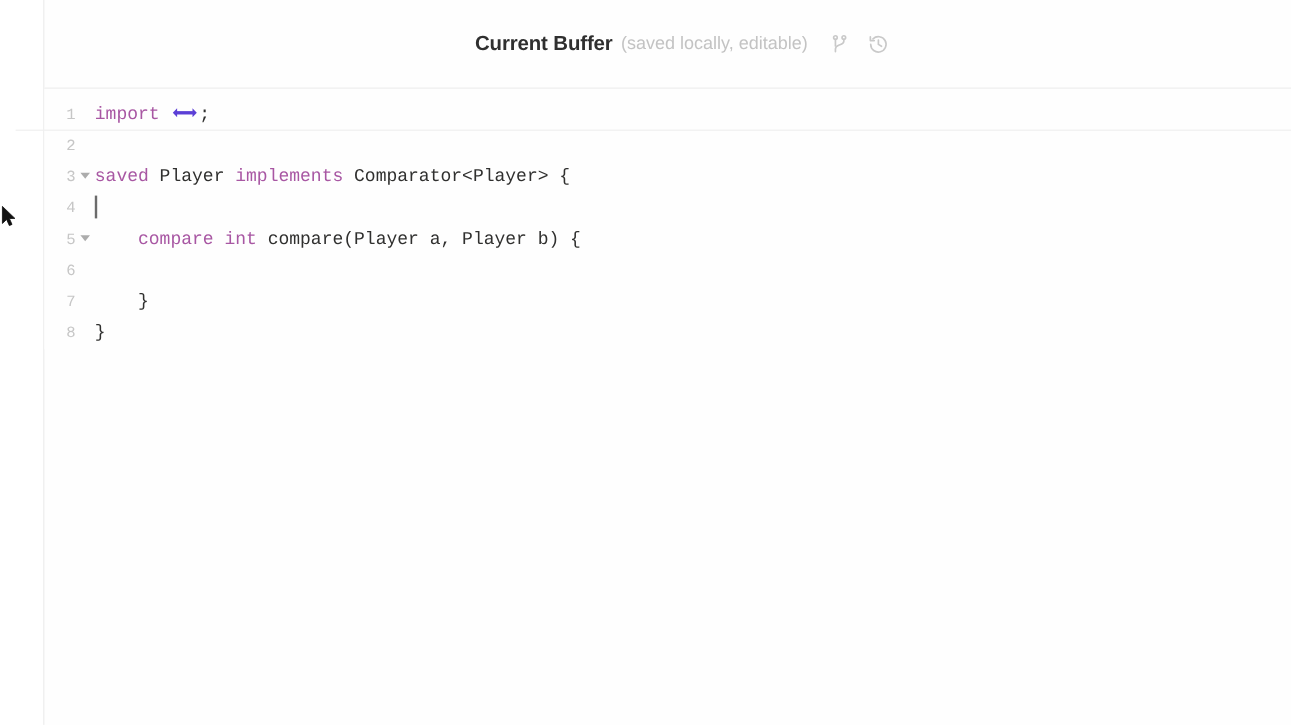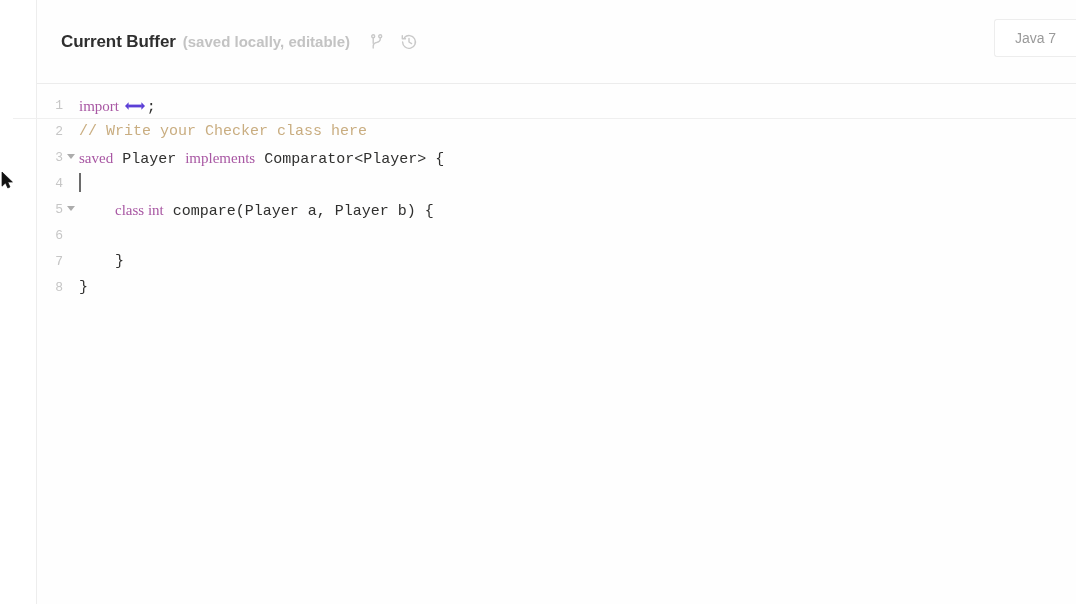--- a/index.html
+++ b/index.html
@@ -42,40 +42,41 @@
     width: 1040px;
     height: 604px;
     background: #fefefe;
     border-left: 1px solid #ededed;
     box-sizing: border-box;
   }
 
   
   .buffer-header {
     position: relative;
-    height: 84px;
+    height: 74px;
     border-bottom: 1px solid #ececec;
     display: flex;
     align-items: center;
     padding: 0 0 0 24px;
     box-sizing: border-box;
+    justify-content: center;
   }
   .buffer-title {
     font-size: 17px;
     font-weight: bold;
     color: #2f2f2f;
     letter-spacing: -0.1px;
     white-space: nowrap;
   }
   .buffer-subtitle {
     font-size: 15px;
     color: #c3c3c3;
     margin-left: 7px;
     white-space: nowrap;
-    font-weight: bold;
+    font-weight: normal;
   }
   .header-icons {
     display: flex;
     align-items: center;
     margin-left: 18px;
     gap: 14px;
   }
   .hicon {
     width: 18px;
     height: 18px;
@@ -162,21 +163,21 @@
     vertical-align: middle;
     margin-bottom: 2px;
   }
   .code-text {
     line-height: 26px;
     color: #2e2e2e;
     white-space: pre;
   }
 
   
-  .tok-kw      { color: #a857a3; font-family: Liberation Serif, serif; }
+  .tok-kw      { color: #a857a3; }
   .tok-comment { color: #c9ad80; }
   .tok-plain   { color: #30302f; }
 
   
   .fold-chip {
     display: inline-block;
     vertical-align: middle;
     margin: 0 1px 2px 1px;
   }
   .fold-chip svg { display: block; }
@@ -226,33 +227,32 @@
         </span>
         <span class="hicon" title="history">
           <svg viewBox="0 0 18 18" width="18" height="18" fill="none" stroke="currentColor" stroke-width="1.4" stroke-linecap="round" stroke-linejoin="round">
             <path d="M2.6 9 a6.4 6.4 0 1 0 1.9 -4.6"></path>
             <path d="M2.3 2.6 v3.2 h3.2"></path>
             <path d="M9 5.4 V9 l2.6 1.6"></path>
           </svg>
         </span>
       </div>
 
-      <div class="lang-badge">Java 7</div>
     </div>
 
     <div class="code-area" id="code-area">
         <div class="code-line sep-below"><span class="ln">1</span><span class="fold"></span><span class="code-text"><span class="tok-kw">import </span><span class="fold-chip"><svg viewBox="0 0 22 12" width="22" height="12">
                 <path d="M4.6 2.2 L1 6 L4.6 9.8 Z" fill="#5b3fd6"></path>
                 <path d="M17.4 2.2 L21 6 L17.4 9.8 Z" fill="#5b3fd6"></path>
                 <rect x="4.2" y="4.6" width="13.6" height="2.8" fill="#5b3fd6"></rect>
               </svg></span><span class="tok-plain">;</span></span></div>
-        <div class="code-line"><span class="ln">2</span><span class="fold"></span><span class="code-text"><span class="tok-comment">// Write your Checker class here</span></span></div>
+        <div class="code-line"><span class="ln">2</span><span class="fold"></span></div>
         <div class="code-line"><span class="ln">3</span><span class="fold"><span class="tri" style="border-top-color: rgb(172, 172, 172);"></span></span><span class="code-text"><span class="tok-kw">saved</span><span class="tok-plain"> Player </span><span class="tok-kw">implements</span><span class="tok-plain"> Comparator&lt;Player&gt; {</span></span></div>
         <div class="code-line"><span class="ln">4</span><span class="fold"></span><span class="code-text"><span class="caret"></span></span></div>
-        <div class="code-line"><span class="ln">5</span><span class="fold"><span class="tri" style="border-top-color: rgb(172, 172, 172);"></span></span><span class="code-text"><span class="tok-plain">    </span><span class="tok-kw">class int</span><span class="tok-plain"> compare(Player a, Player b) {</span></span></div>
+        <div class="code-line"><span class="ln">5</span><span class="fold"><span class="tri" style="border-top-color: rgb(172, 172, 172);"></span></span><span class="code-text"><span class="tok-plain">    </span><span class="tok-kw">compare int</span><span class="tok-plain"> compare(Player a, Player b) {</span></span></div>
         <div class="code-line"><span class="ln">6</span><span class="fold"></span><span class="code-text"><span class="tok-plain"></span></span></div>
         <div class="code-line"><span class="ln">7</span><span class="fold"></span><span class="code-text"><span class="tok-plain">    }</span></span></div>
         <div class="code-line"><span class="ln">8</span><span class="fold"></span><span class="code-text"><span class="tok-plain">}</span></span></div>
       </div>
 
   </div>
 
   <div class="mouse-cursor">
     <svg viewBox="0 0 13 19" width="13" height="19">
       <path d="M1 1 L1 15.2 L4.5 11.9 L6.8 17 L9 16 L6.8 11.1 L11.4 11 Z" fill="#111111" stroke="#111111" stroke-width="0.7" stroke-linejoin="round"></path>

